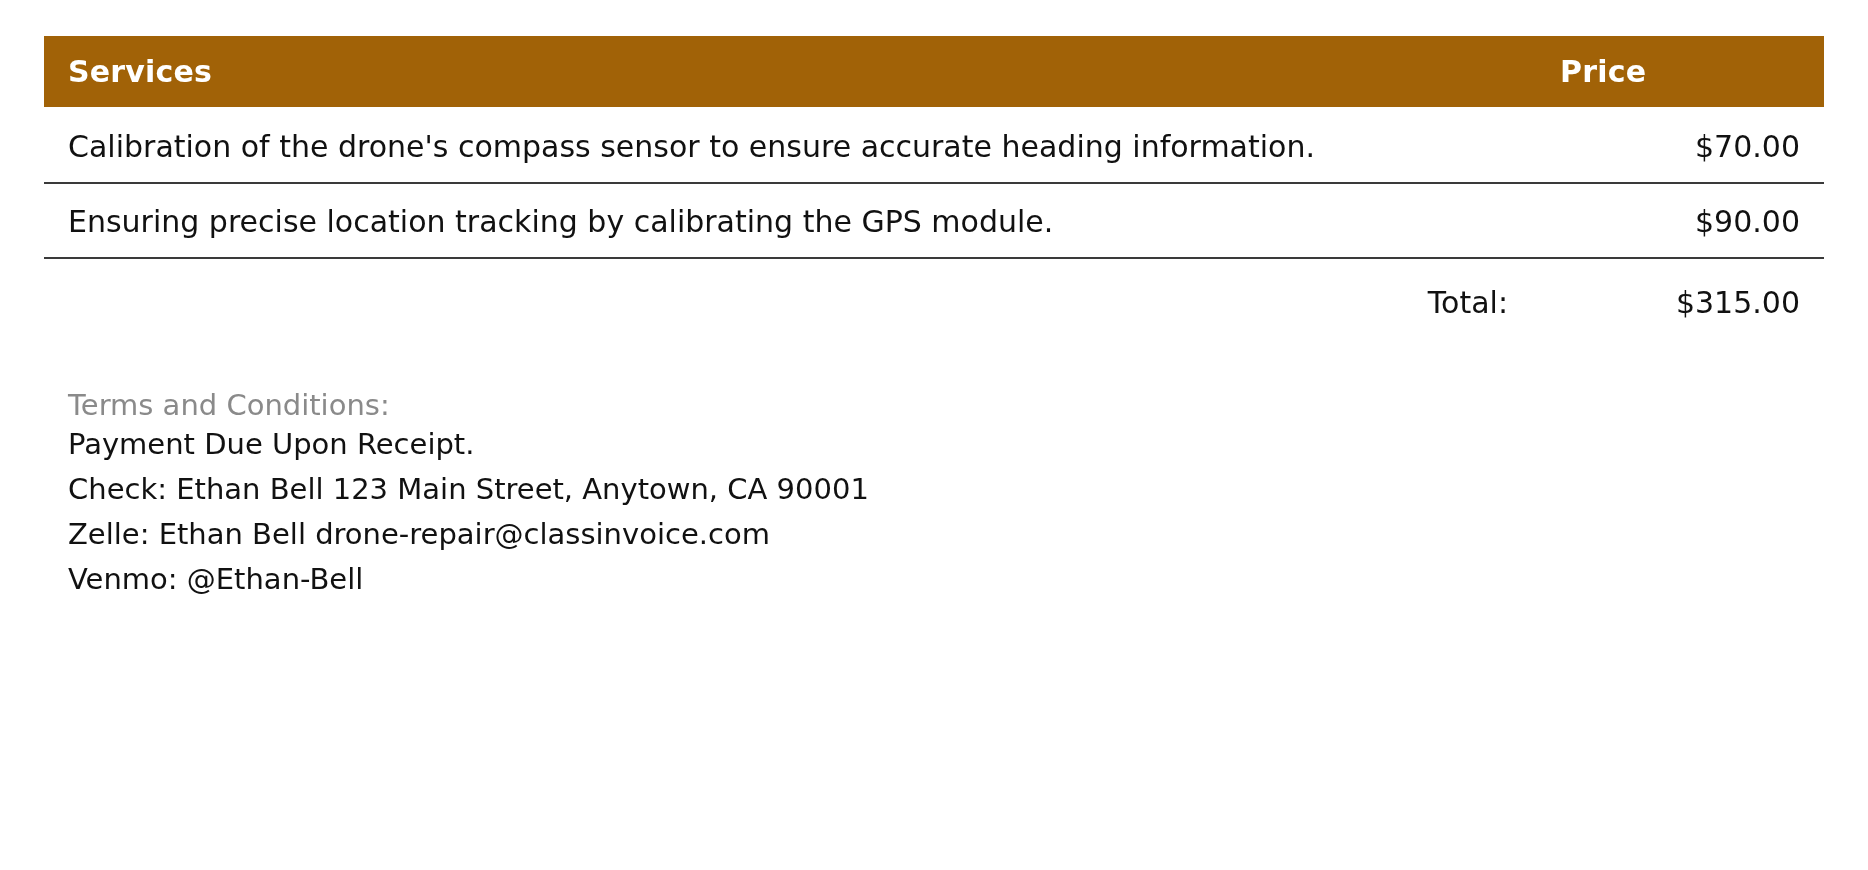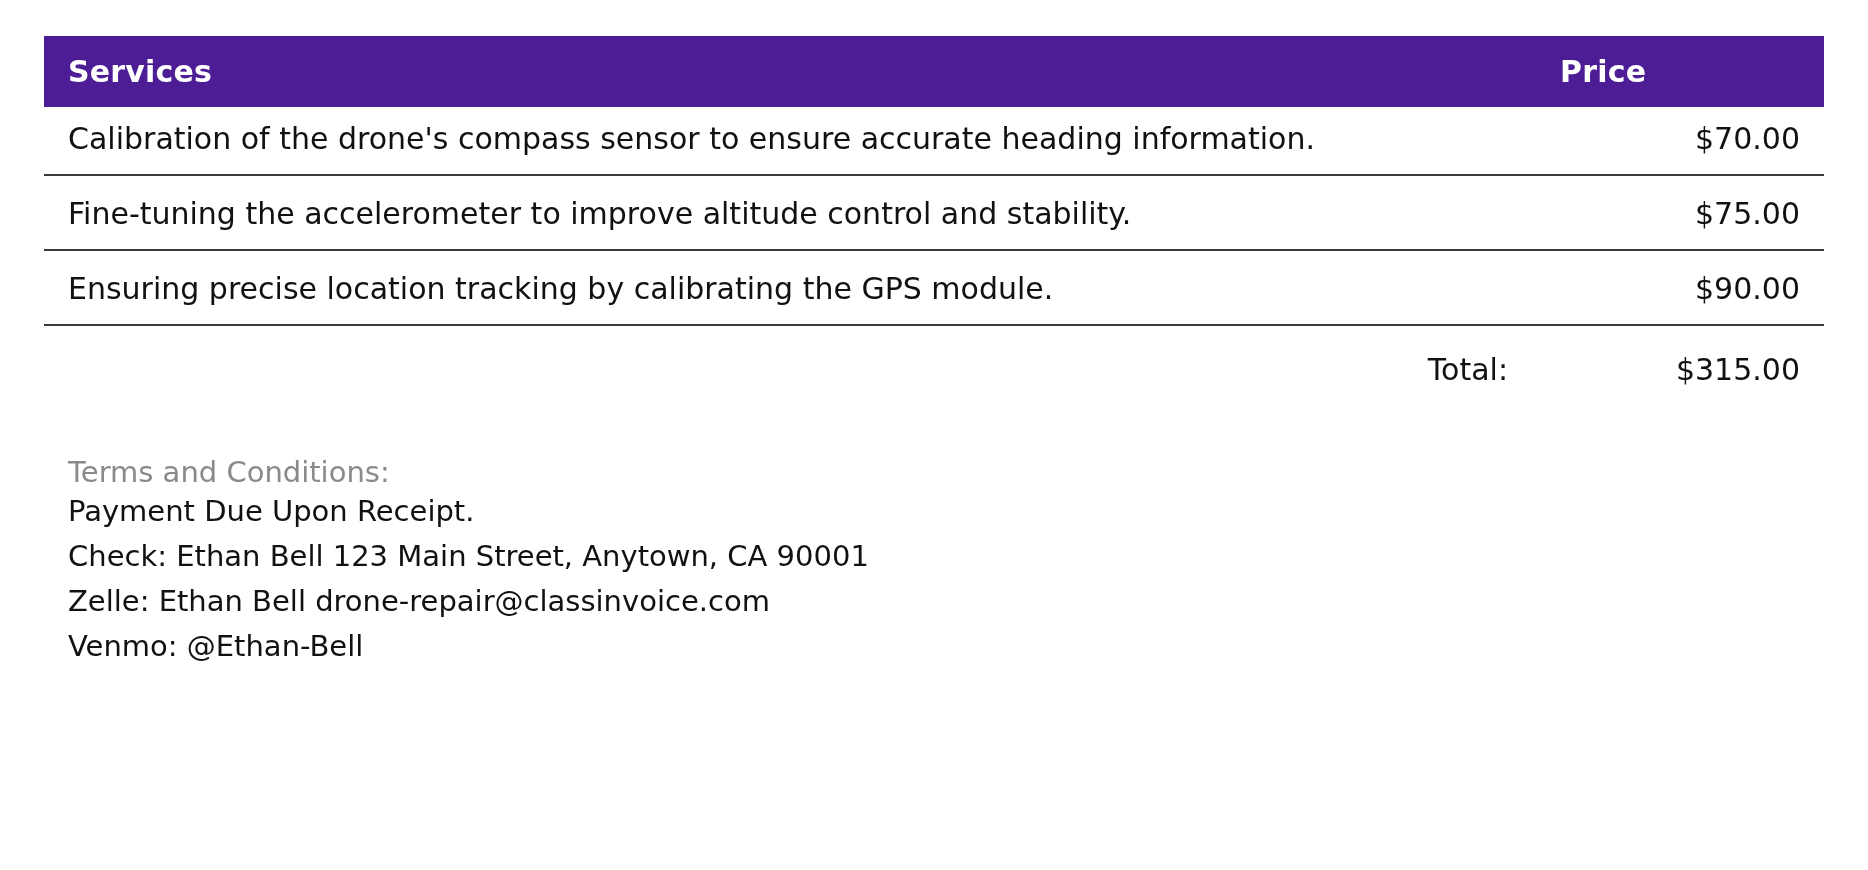--- a/index.html
+++ b/index.html
@@ -18,41 +18,41 @@
     padding: 36px 44px 0 44px;
     box-sizing: border-box;
     width: 1868px;
   }
   table.services {
     width: 100%;
     border-collapse: collapse;
     table-layout: fixed;
   }
   table.services thead th {
-    background: #4c1d95;
+    background: #a16207;
     color: #ffffff;
     font-size: 30px;
     font-weight: bold;
     padding: 18px 24px;
     text-align: left;
     letter-spacing: 0.2px;
   }
   table.services thead th.price-col {
     width: 240px;
   }
   table.services tbody td {
     font-size: 30px;
     font-weight: 400;
     padding: 20px 24px 18px 24px;
     border-bottom: 2px solid #3a3a3a;
     color: #111111;
     vertical-align: middle;
   }
   table.services tbody tr:first-child td {
-    padding-top: 14px;
+    padding-top: 22px;
   }
   table.services tbody td.price {
     text-align: right;
     white-space: nowrap;
   }
   .total-row td {
     border-bottom: none !important;
     font-weight: bold;
     font-size: 31px;
     padding-top: 26px !important;
@@ -91,24 +91,20 @@
         <th class="service-col">Services</th>
         <th class="price-col">Price</th>
       </tr>
     </thead>
     <tbody>
       <tr>
         <td class="service">Calibration of the drone's compass sensor to ensure accurate heading information.</td>
         <td class="price">$70.00</td>
       </tr>
       <tr>
-        <td class="service">Fine-tuning the accelerometer to improve altitude control and stability.</td>
-        <td class="price">$75.00</td>
-      </tr>
-      <tr>
         <td class="service">Ensuring precise location tracking by calibrating the GPS module.</td>
         <td class="price">$90.00</td>
       </tr>
       <tr class="total-row">
         <td class="total-label">Total:</td>
         <td class="total-value">$315.00</td>
       </tr>
     </tbody>
   </table>
 

